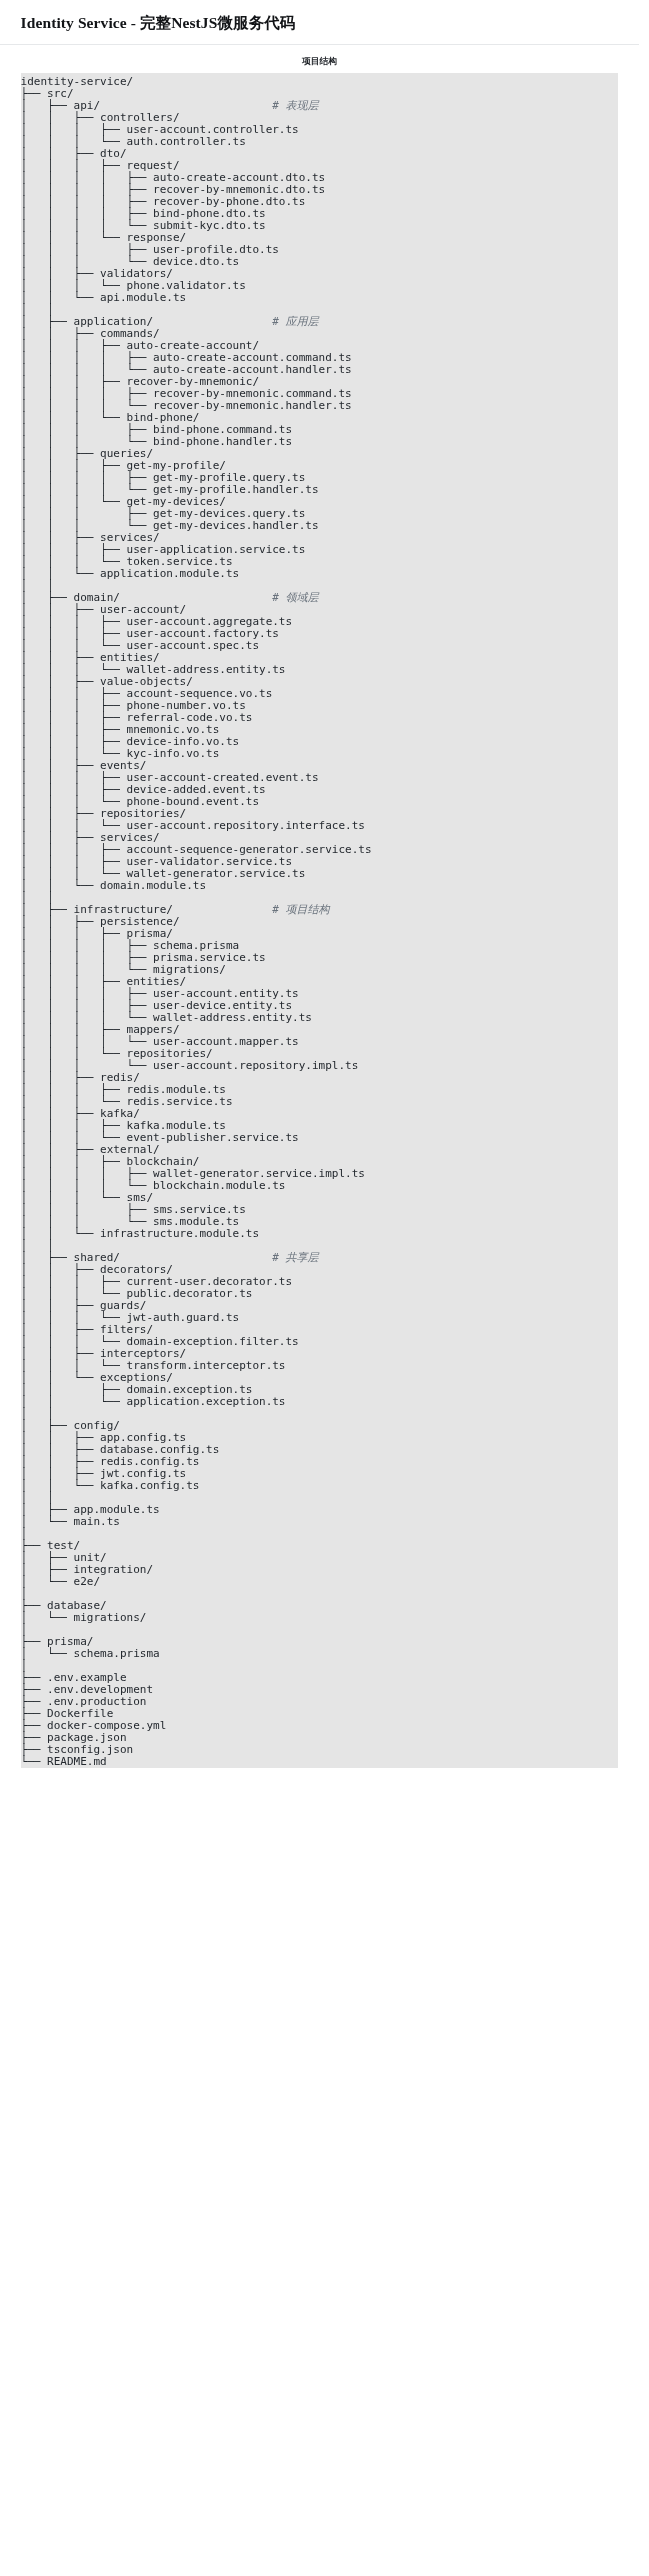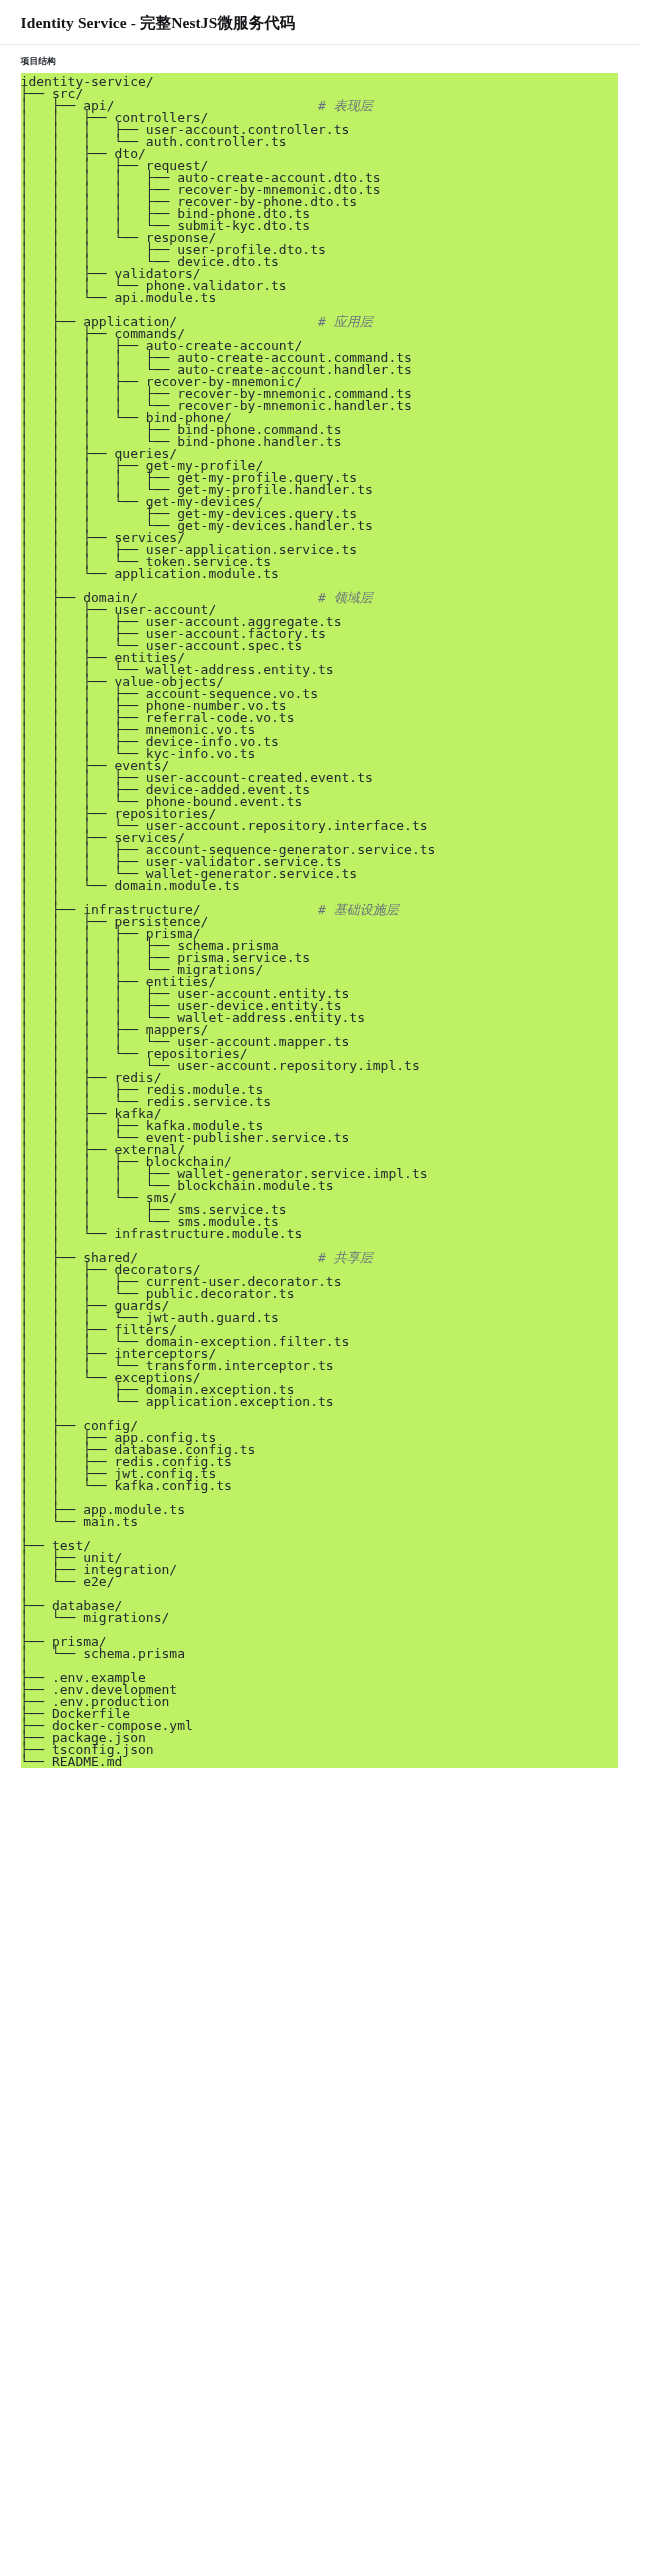--- a/index.html
+++ b/index.html
@@ -29,32 +29,33 @@
     color: #121417;
     margin: 0;
   }
   .section-title {
     font-family: "Liberation Sans", sans-serif;
     font-size: 8.8px;
     font-weight: bold;
     color: #1f2328;
     margin: 0;
     padding: 11.3px 20.6px 5.2px 20.6px;
+    text-align: center;
   }
   .code-wrap {
     padding: 0 20.6px 20.6px 20.6px;
   }
   pre.tree {
     margin: 0;
     font-family: "Liberation Mono", "DejaVu Sans Mono", monospace;
-    font-size: 13px;
+    font-size: 11px;
     line-height: 11px;
     color: #24292f;
     white-space: pre;
-    background: #bef264;
+    background: #e5e5e5;
     border: none;
     padding: 3.1px 0 0 0;
     overflow: visible;
     tab-size: 4;
   }
   .comment {
     color: #6a737d;
     font-style: italic;
   }
 </style>
@@ -132,21 +133,21 @@
 │   │   │   ├── device-added.event.ts
 │   │   │   └── phone-bound.event.ts
 │   │   ├── repositories/
 │   │   │   └── user-account.repository.interface.ts
 │   │   ├── services/
 │   │   │   ├── account-sequence-generator.service.ts
 │   │   │   ├── user-validator.service.ts
 │   │   │   └── wallet-generator.service.ts
 │   │   └── domain.module.ts
 │   │
-│   ├── infrastructure/               <span class="comment"># 基础设施层</span>
+│   ├── infrastructure/               <span class="comment"># 项目结构</span>
 │   │   ├── persistence/
 │   │   │   ├── prisma/
 │   │   │   │   ├── schema.prisma
 │   │   │   │   ├── prisma.service.ts
 │   │   │   │   └── migrations/
 │   │   │   ├── entities/
 │   │   │   │   ├── user-account.entity.ts
 │   │   │   │   ├── user-device.entity.ts
 │   │   │   │   └── wallet-address.entity.ts
 │   │   │   ├── mappers/

